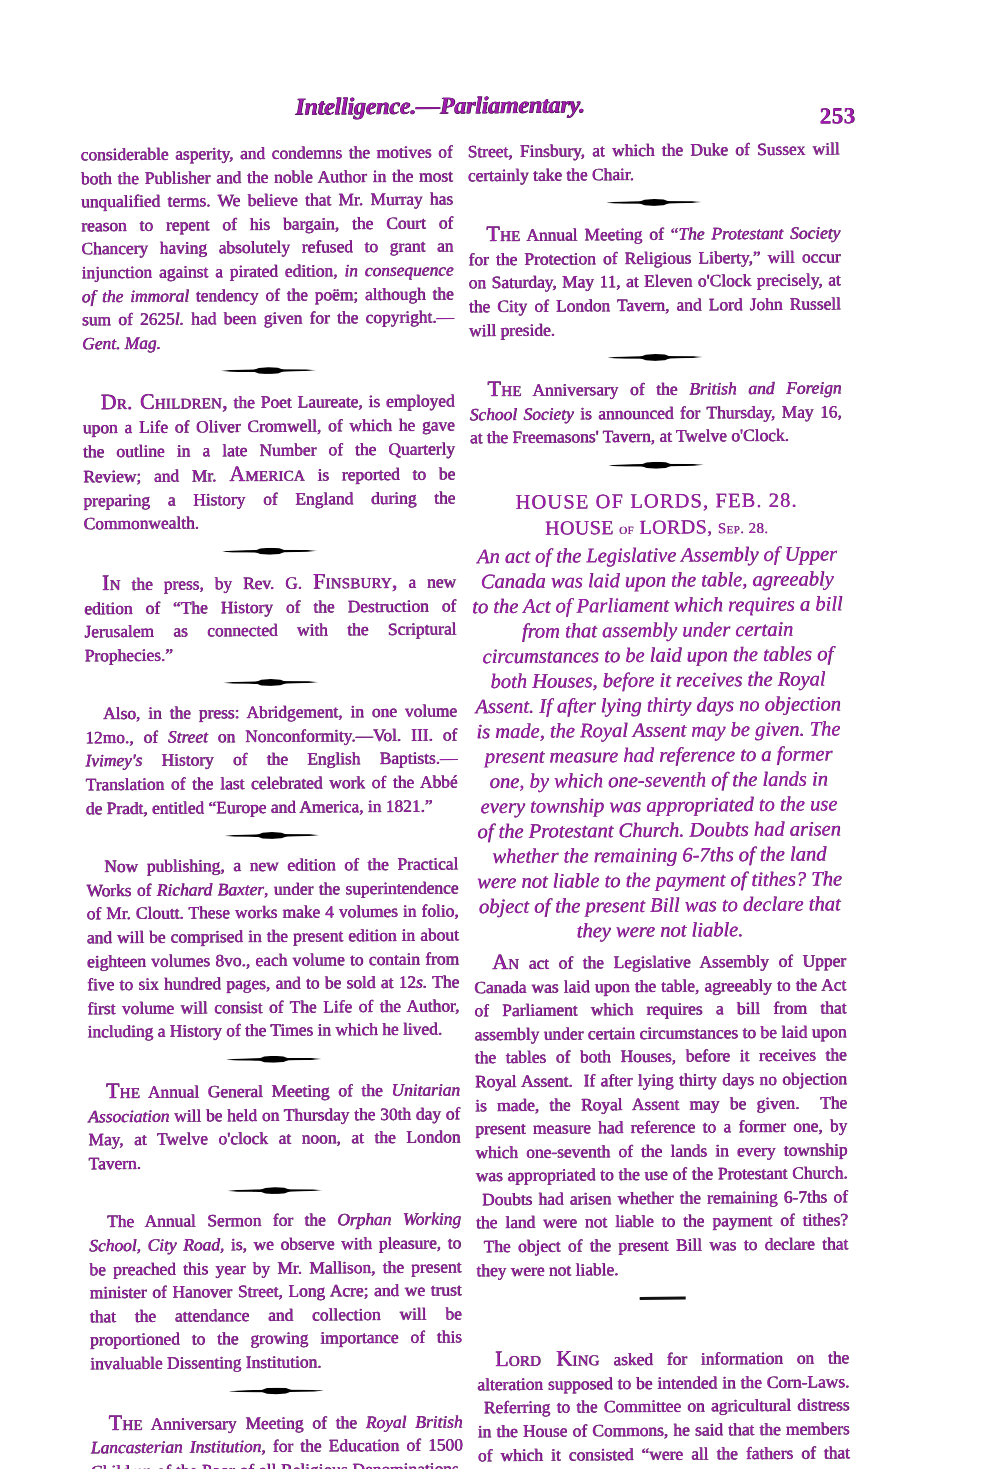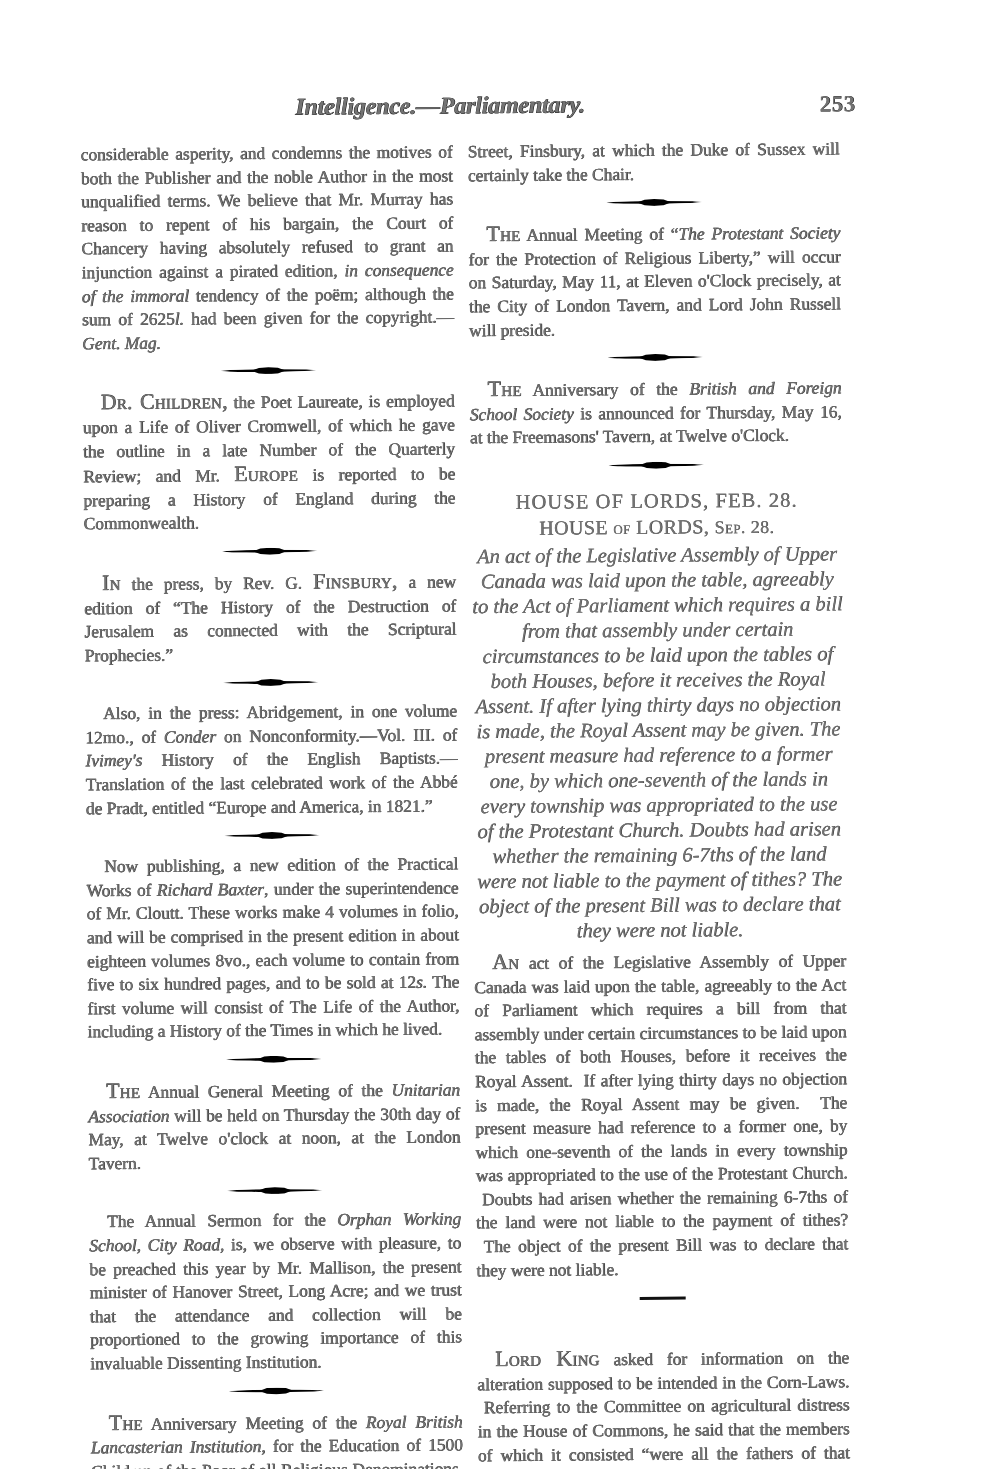--- a/index.html
+++ b/index.html
@@ -8,21 +8,21 @@
     padding: 0;
     background: #ffffff;
   }
   .page {
     position: relative;
     width: 1001px;
     height: 1469px;
     background: #ffffff;
     overflow: hidden;
     font-family: "Liberation Serif", "DejaVu Serif", serif;
-    color: #737373;
+    color: #a21caf;
   }
   
   .scan {
     position: absolute;
     left: 0;
     top: 0;
     width: 1001px;
     height: 1469px;
     transform: rotate(-0.45deg);
     transform-origin: 500px 700px;
@@ -43,21 +43,21 @@
     font-style: italic;
     font-weight: bold;
     font-size: 24px;
     letter-spacing: -0.2px;
     white-space: nowrap;
     text-shadow: 0.5px 0 0 #000, -0.4px 0.3px 0 #222;
   }
   .head-folio {
     position: absolute;
     right: 0;
-    top: 2px;
+    top: 14px;
     font-weight: bold;
     font-size: 23px;
     letter-spacing: 0.5px;
     text-shadow: 0.6px 0 0 #000;
   }
 
   
   .columns {
     position: absolute;
     left: 85px;
@@ -148,21 +148,21 @@
   }
   .heading-sub {
     text-align: center;
     font-size: 20px;
     letter-spacing: 0.4px;
     margin: 3px 0 3px 0;
     text-shadow: 0.35px 0 0 rgba(0,0,0,0.8);
   }
   .heading-sub .smcaps {
     font-variant: small-caps;
-    font-size: 18px;
+    font-size: 15px;
   }
   .heading-date {
     text-align: center;
     font-variant: small-caps;
     font-size: 20px;
     letter-spacing: 0.6px;
     font-weight: bold;
     margin: 2px 0 6px 0;
     text-shadow: 0.4px 0 0 rgba(0,0,0,0.85);
   }
@@ -187,29 +187,29 @@
   </div>
 
   <div class="columns">
 
     <div class="col col-left">
 
       <p class="para first">considerable asperity, and condemns the motives of both the Publisher and the noble Author in the most unqualified terms. We believe that Mr. Murray has reason to repent of his bargain, the Court of Chancery having absolutely refused to grant an injunction against a pirated edition, <i>in consequence of the immoral</i> tendency of the poëm; although the sum of 2625<i>l.</i> had been given for the copyright.—<i>Gent. Mag.</i></p>
 
       <div class="ornament"></div>
 
-      <p class="para"><span class="sc">Dr. Children,</span> the Poet Laureate, is employed upon a Life of Oliver Cromwell, of which he gave the outline in a late Number of the Quarterly Review; and Mr. <span class="sc">Europe</span> is reported to be preparing a History of England during the Commonwealth.</p>
+      <p class="para"><span class="sc">Dr. Children,</span> the Poet Laureate, is employed upon a Life of Oliver Cromwell, of which he gave the outline in a late Number of the Quarterly Review; and Mr. <span class="sc">America</span> is reported to be preparing a History of England during the Commonwealth.</p>
 
       <div class="ornament"></div>
 
       <p class="para"><span class="sc">In</span> the press, by Rev. G. <span class="sc">Finsbury,</span> a new edition of “The History of the Destruction of Jerusalem as connected with the Scriptural Prophecies.”</p>
 
       <div class="ornament"></div>
 
-      <p class="para">Also, in the press: Abridgement, in one volume 12mo., of <i>Conder</i> on Nonconformity.—Vol. III. of <i>Ivimey's</i> History of the English Baptists.—Translation of the last celebrated work of the Abbé de Pradt, entitled “Europe and America, in 1821.”</p>
+      <p class="para">Also, in the press: Abridgement, in one volume 12mo., of <i>Street</i> on Nonconformity.—Vol. III. of <i>Ivimey's</i> History of the English Baptists.—Translation of the last celebrated work of the Abbé de Pradt, entitled “Europe and America, in 1821.”</p>
 
       <div class="ornament"></div>
 
       <p class="para">Now publishing, a new edition of the Practical Works of <i>Richard Baxter</i>, under the superintendence of Mr. Cloutt. These works make 4 volumes in folio, and will be comprised in the present edition in about eighteen volumes 8vo., each volume to contain from five to six hundred pages, and to be sold at 12<i>s.</i> The first volume will consist of The Life of the Author, including a History of the Times in which he lived.</p>
 
       <div class="ornament"></div>
 
       <p class="para"><span class="sc">The</span> Annual General Meeting of the <i>Unitarian Association</i> will be held on Thursday the 30th day of May, at Twelve o'clock at noon, at the London Tavern.</p>
 
       <div class="ornament"></div>

